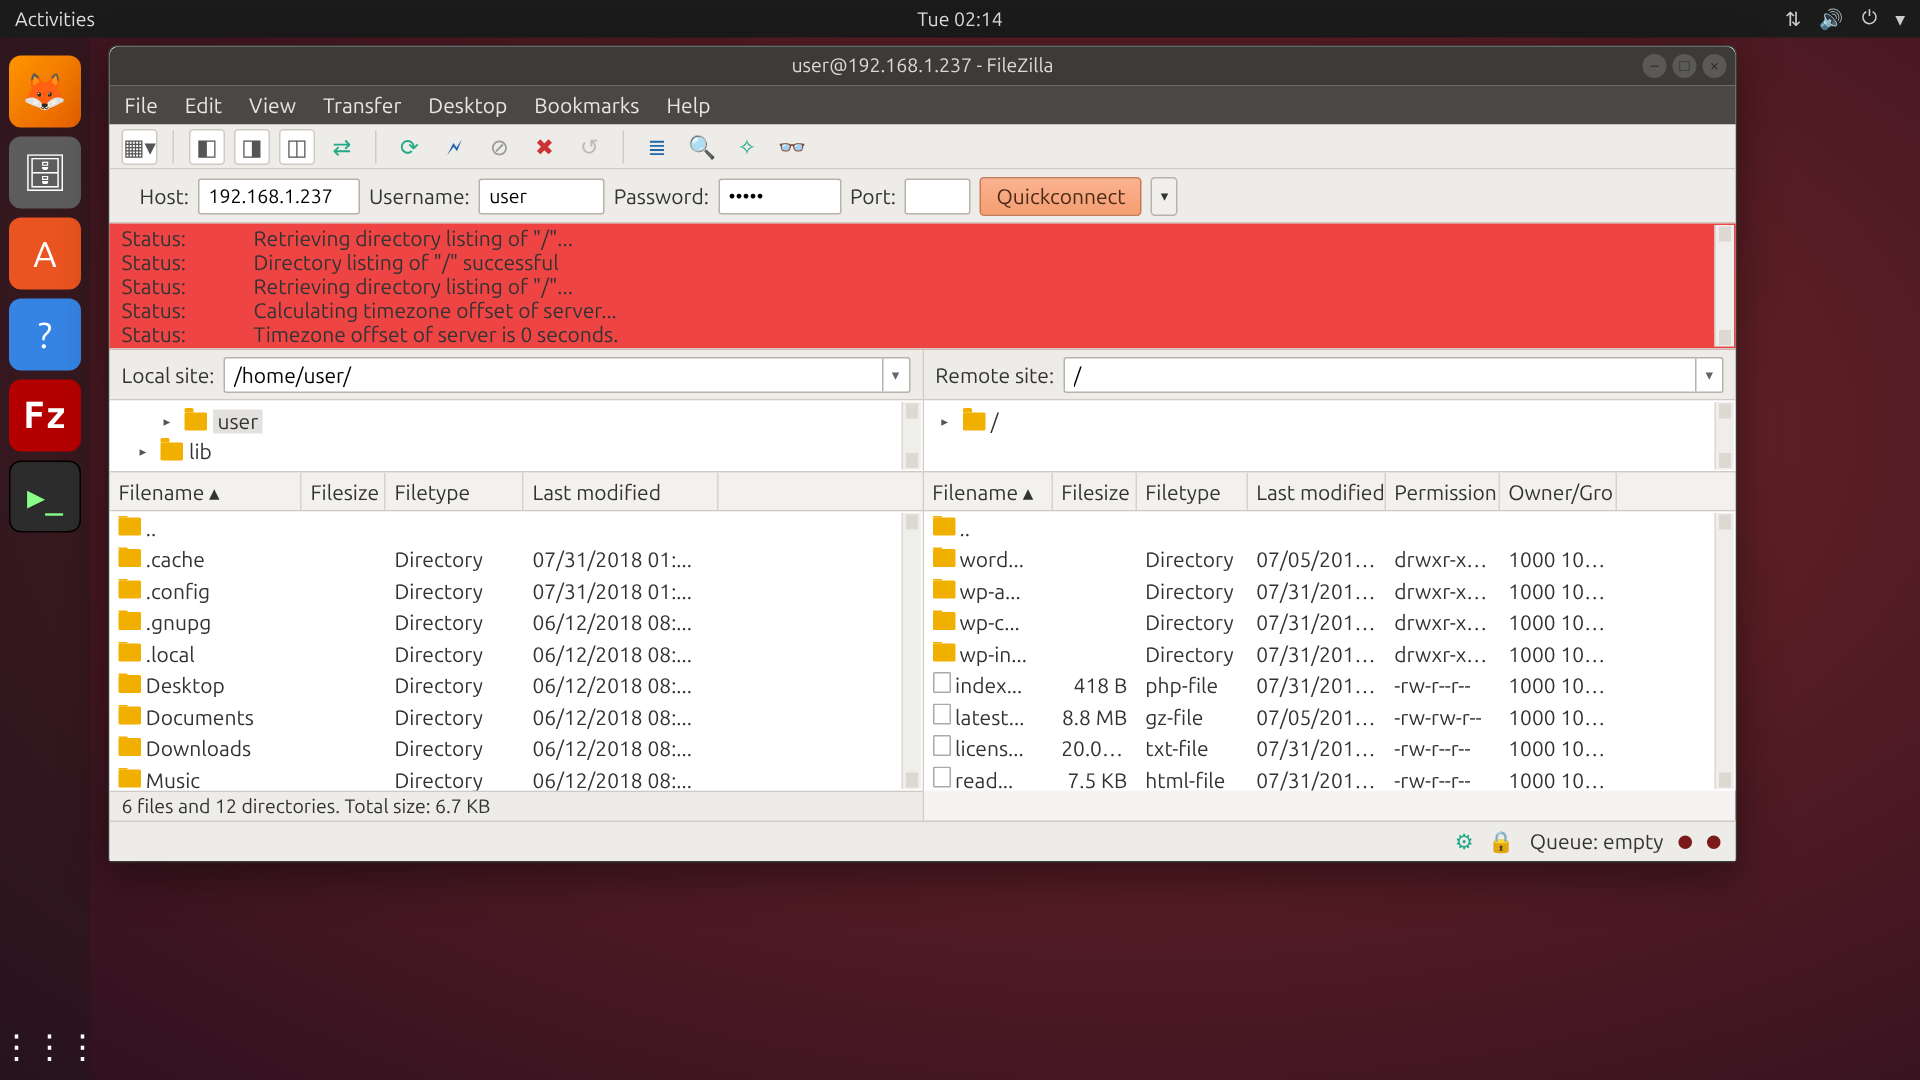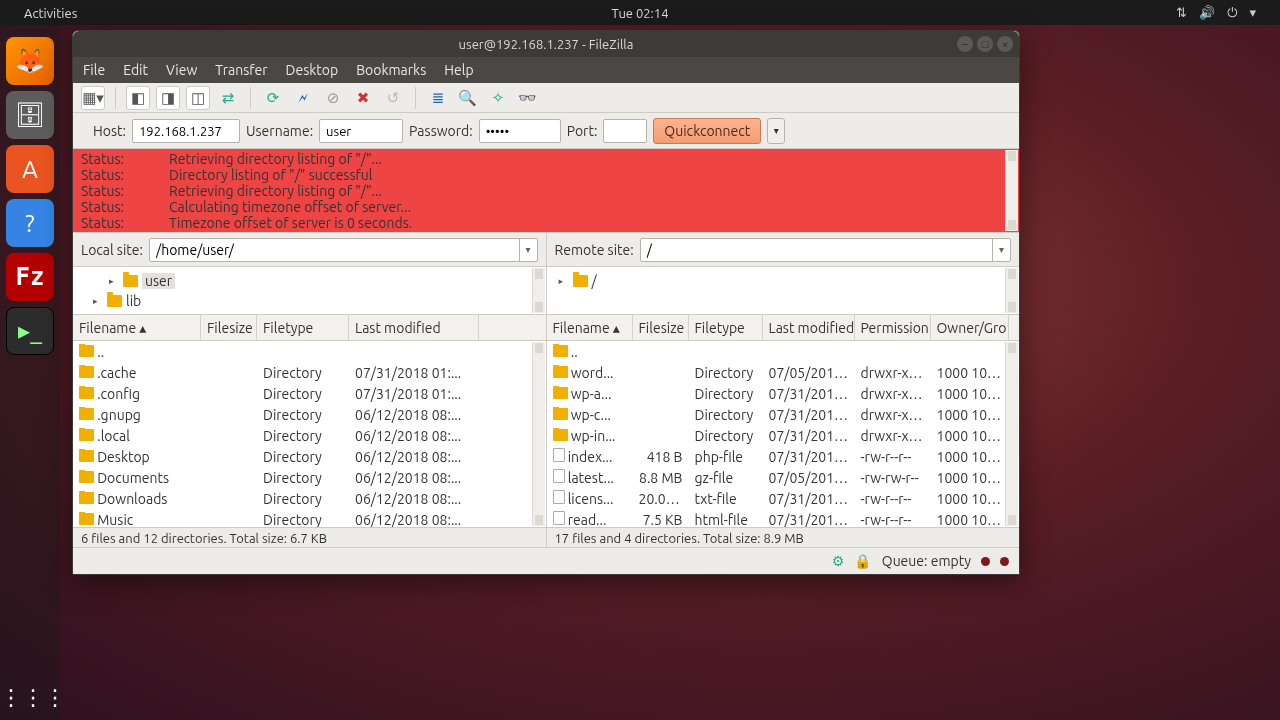--- a/index.html
+++ b/index.html
@@ -7,40 +7,40 @@
   body {
     background: radial-gradient(ellipse at 60% 40%, #8a3a3a 0%, #5b1e24 40%, #2e1020 100%);
     position: relative;
   }
 
   
   .topbar {
     position: absolute; top:0; left:0; right:0; height:25px;
     background:#1b1b1b; color:#ddd; font-size:13px;
     display:flex; align-items:center; justify-content:space-between;
-    padding:0 24px;
+    padding:0 10px;
   }
   .topbar-center { position:absolute; left:50%; transform:translateX(-50%); font-weight:400;}
   .tray { display:flex; gap:12px; align-items:center; }
   .tray span { color:#ccc; font-size:13px; }
 
   
   .dock { position:absolute; top:25px; left:0; width:60px; bottom:0; background:rgba(25,25,25,0.35); padding-top:6px;}
   .dock .app { width:48px; height:48px; margin:6px auto; border-radius:8px; display:flex; align-items:center; justify-content:center; font-size:24px; color:#fff;}
   .app-firefox { background:linear-gradient(135deg,#ff9500,#e66000); }
   .app-files   { background:#5d5d5d; }
   .app-software{ background:#e95420; }
   .app-help    { background:#3584e4; border-radius:50%; }
   .app-filezilla{ background:#b30000; font-weight:bold; font-family:monospace; font-size:22px;text-align:center;}
   .app-terminal{ background:#2c2c2c; border:1px solid #000;}
   .apps-grid   { position:absolute; bottom:10px; left:0; right:0; text-align:center; color:#fff; font-size:22px;}
 
   
   .win {
-    position:absolute; top:30px; left:72px; width:948px;
+    position:absolute; top:30px; left:72px; width:1086px;
     background:#f6f4f2; border:1px solid #3a3a3a; border-radius:6px 6px 3px 3px;
     box-shadow:0 8px 30px rgba(0,0,0,0.45);
     display:flex; flex-direction:column; font-size:14px; color:#333;
   }
   .titlebar {
     height:26px; background:#3c3b37; color:#dcd9d5;
     border-radius:6px 6px 0 0; display:flex; align-items:center; justify-content:center;
     font-size:13px; position:relative;
   }
   .win-controls { position:absolute; right:6px; display:flex; gap:4px;}
@@ -400,21 +400,20 @@
     <div class="cell c1"><span class="fileicon"></span> read...</div>
               <div class="cell c2">7.5 KB</div>
     <div class="cell c3">html-file</div>
               <div class="cell c4">07/31/2018 ...</div>
     <div class="cell c5">-rw-r--r--</div>
               <div class="cell c6">1000 1004</div>
             </div>
           </div>
         <div class="vscroll"></div>
       </div>
-      <div class="statusline">17 files and 4 directories. Total size: 8.9 MB</div>
     </div>
   </div>
 
   <div class="footer">
     <span style="color:#2a8">⚙</span>
     <span style="color:#777">🔒</span>
     <span>Queue: empty</span>
     <span class="dot"></span>
     <span class="dot"></span>
   </div>

